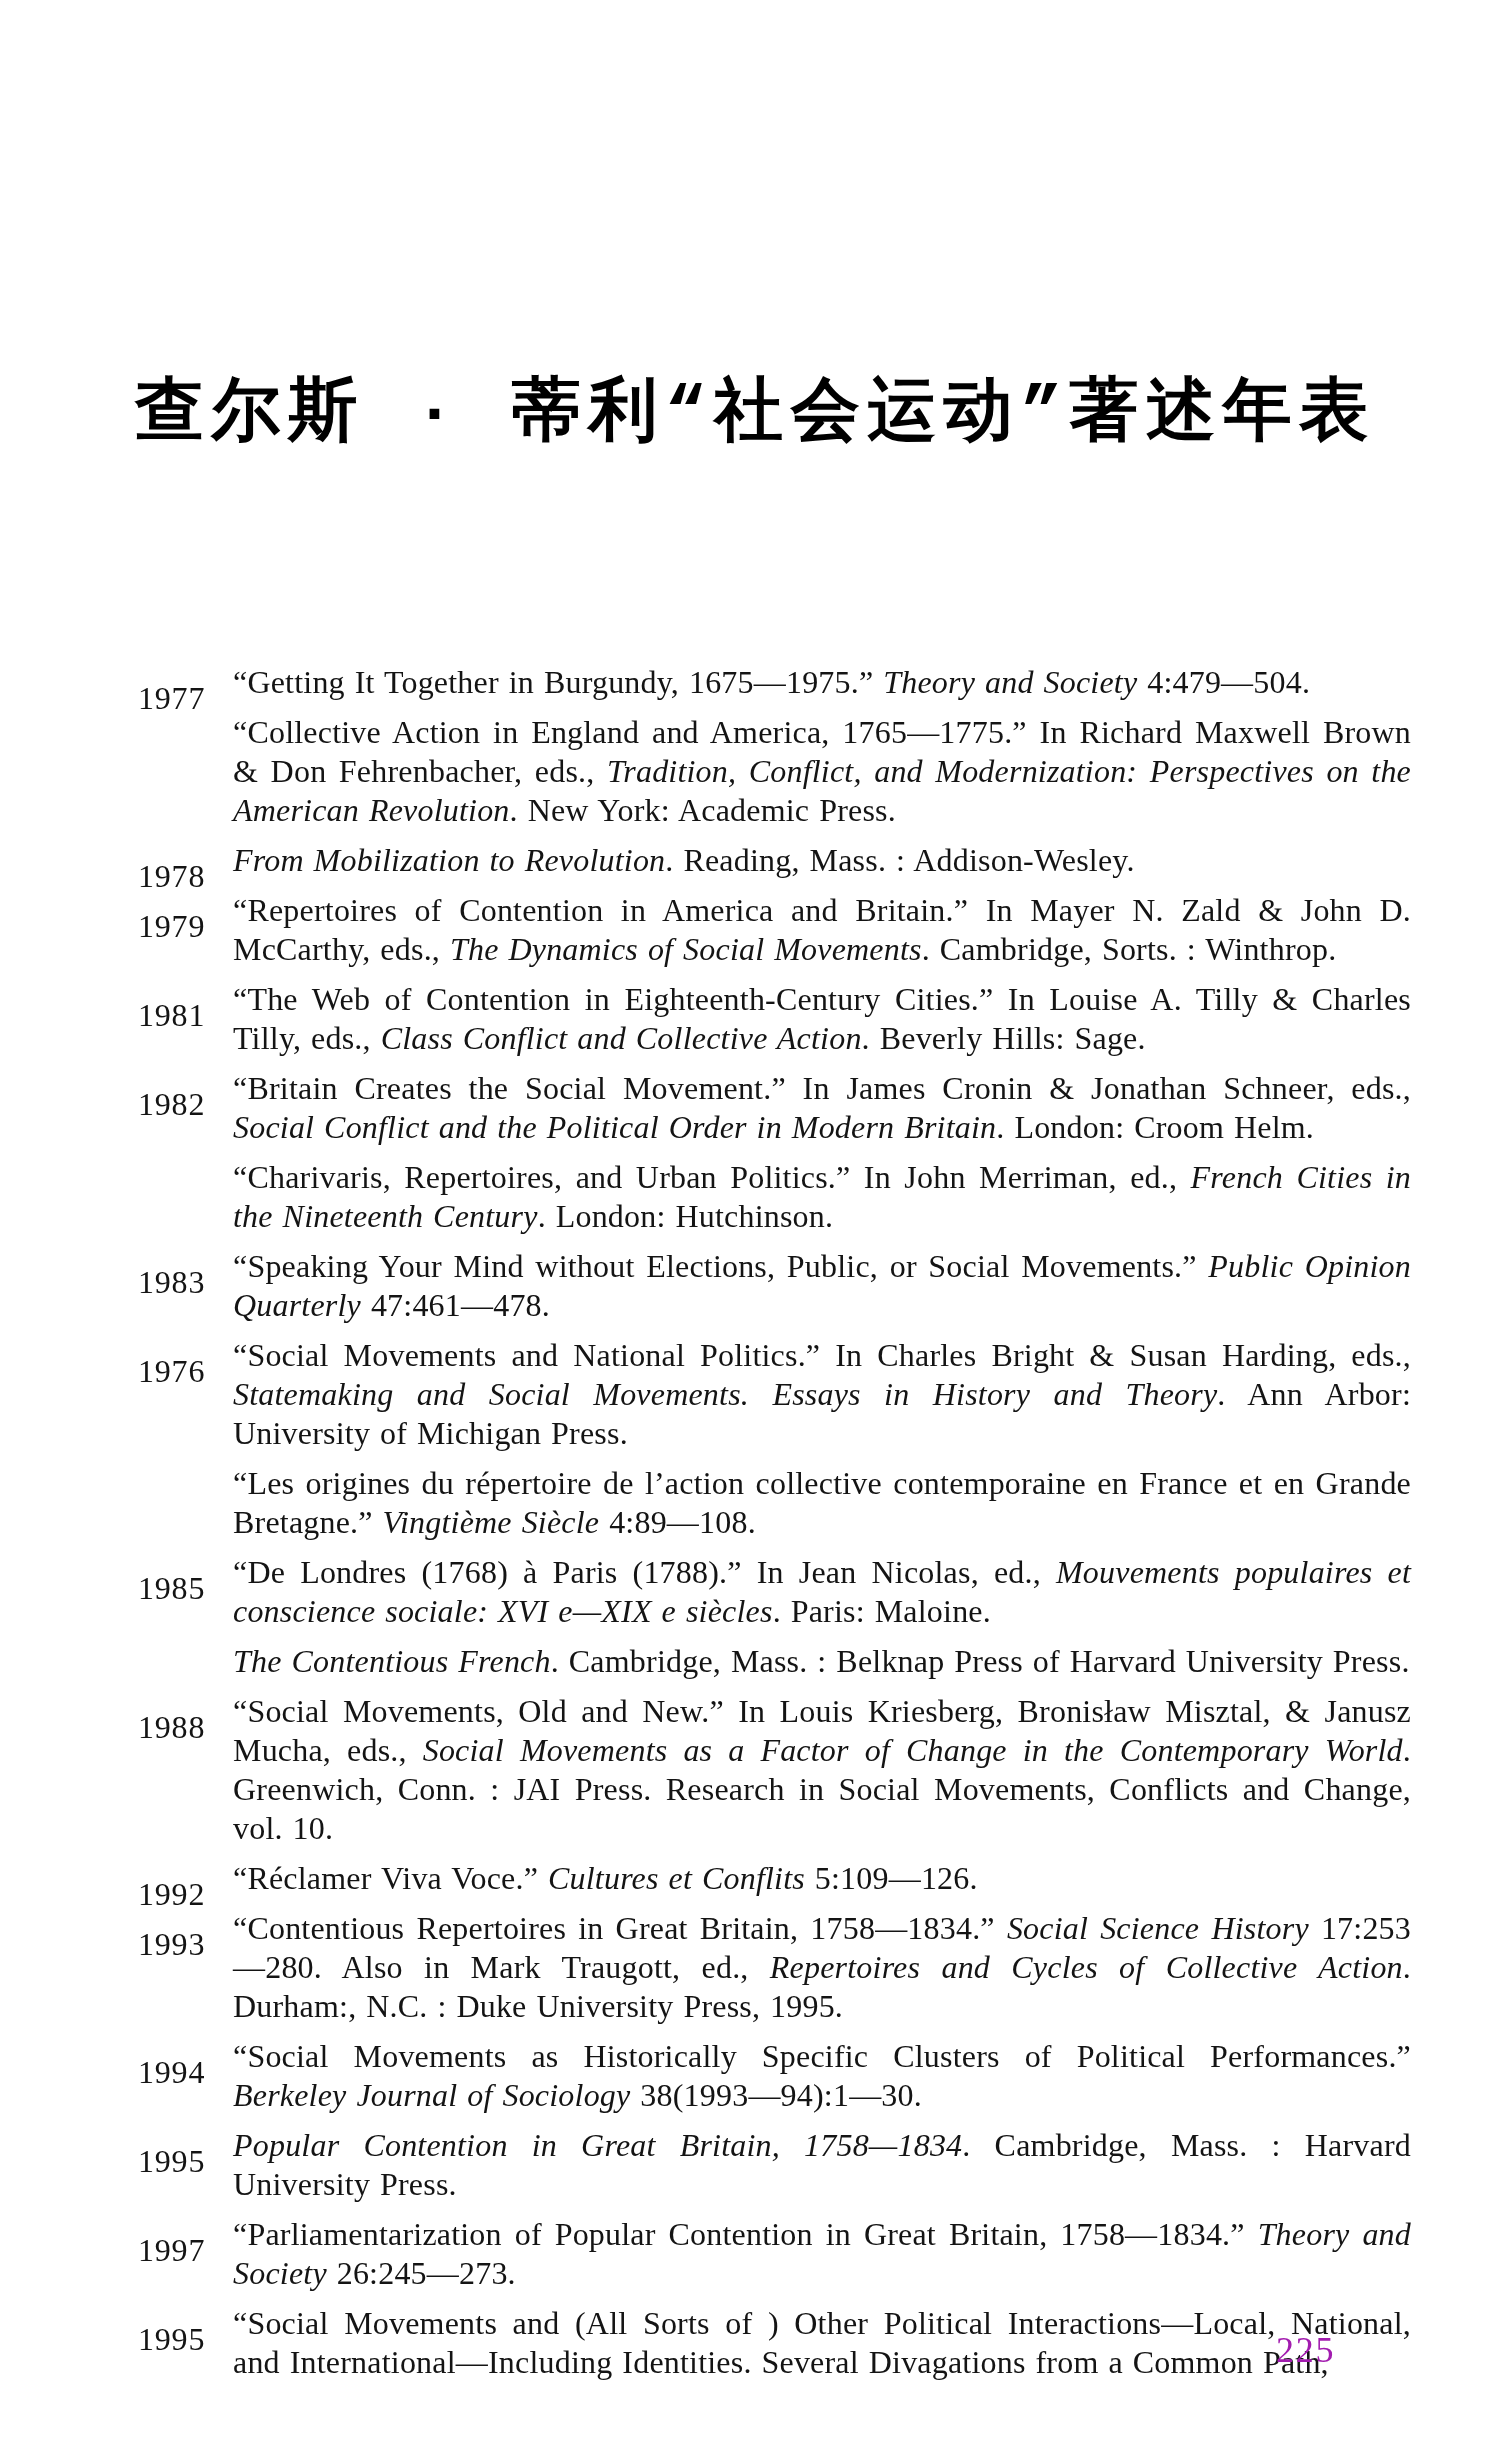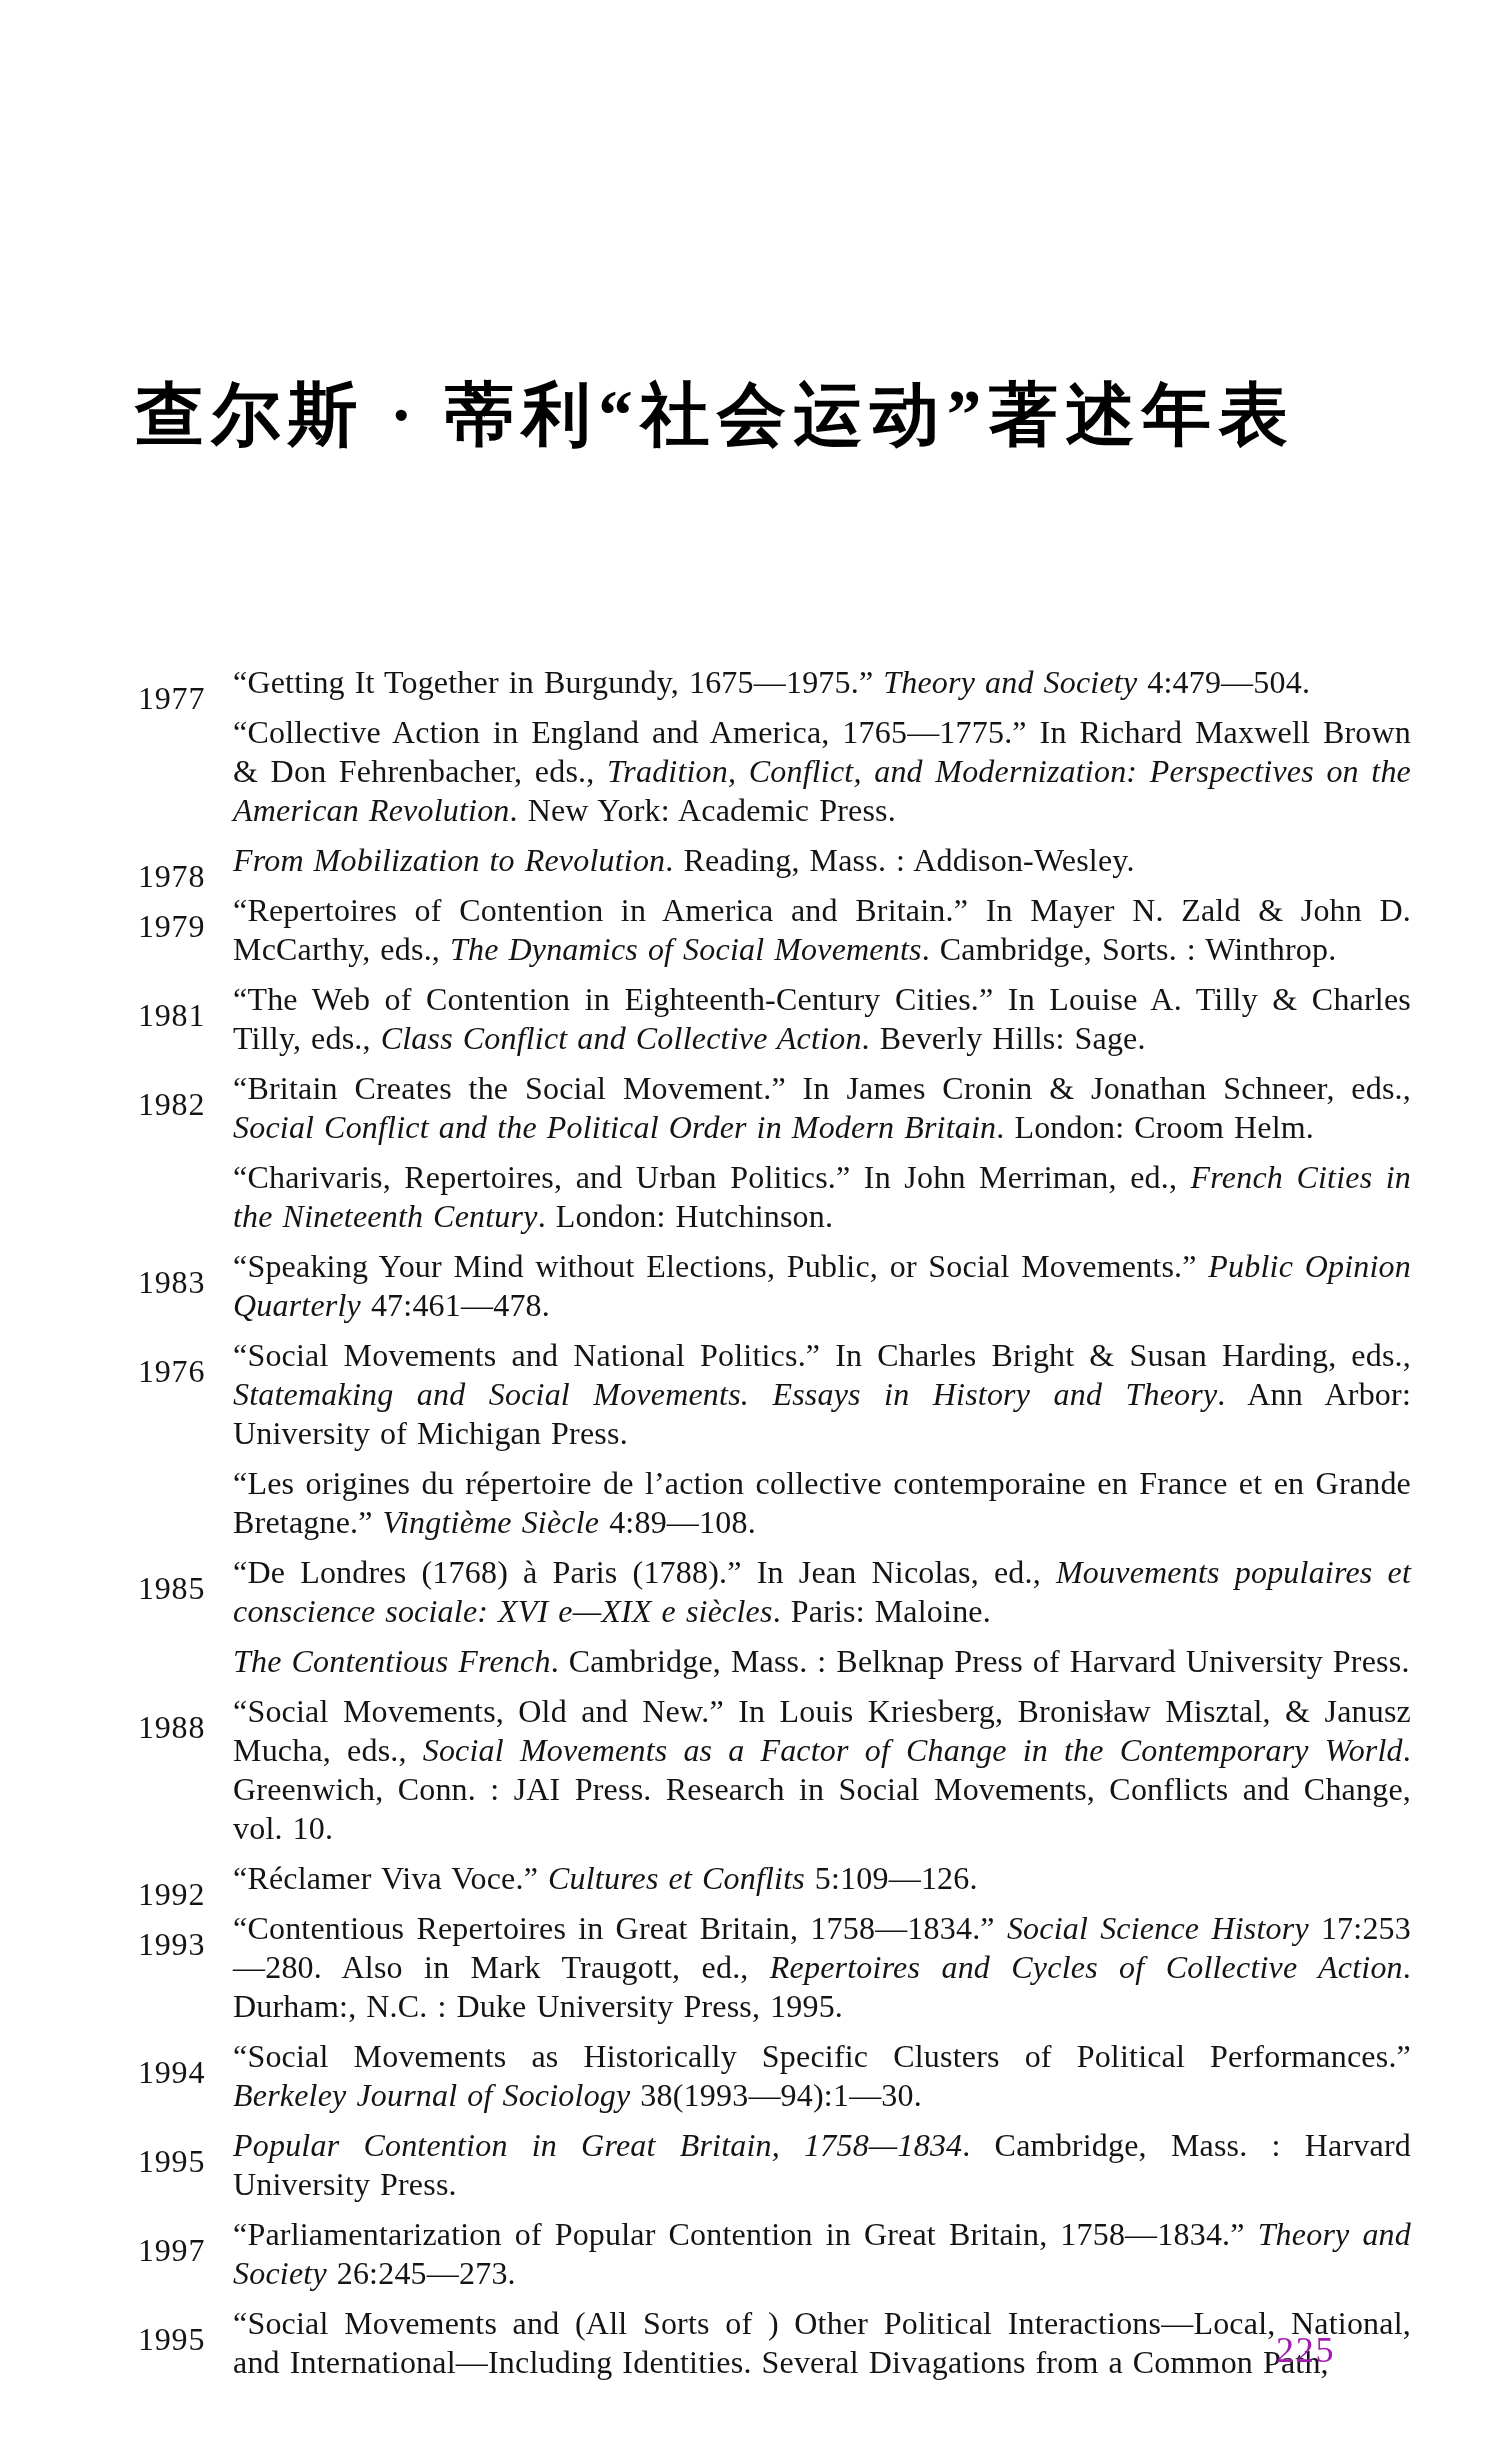--- a/index.html
+++ b/index.html
@@ -15,21 +15,21 @@
     background: #ffffff;
     color: #141414;
     font-family: "Liberation Serif", serif;
     overflow: hidden;
   }
   .page-title {
     position: absolute;
     left: 135px;
     top: 328px;
     width: 1253px;
-    font-family: Liberation Serif, serif;
+    font-family: Liberation Mono, monospace;
     font-weight: bold;
     font-size: 69px;
     line-height: 83px;
     letter-spacing: 7.6px;
     color: #000000;
     white-space: nowrap;
   }
   .bibliography {
     position: absolute;
     left: 138px;

